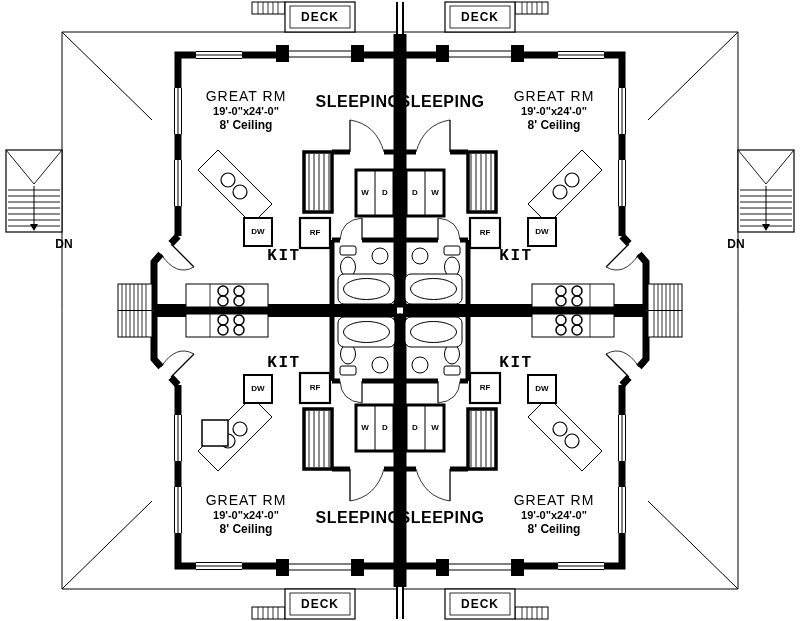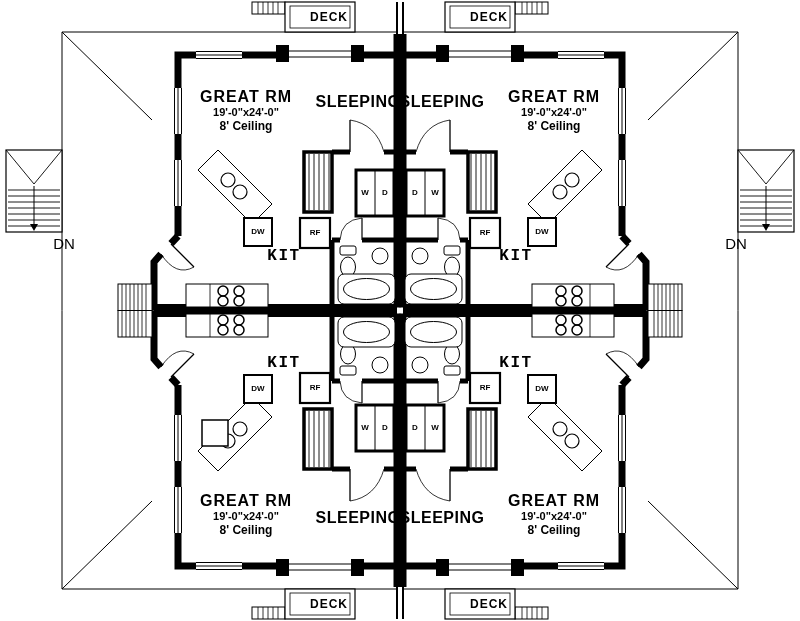--- a/index.html
+++ b/index.html
@@ -1,26 +1,26 @@
 <!DOCTYPE html>
 <html><head>
 <meta charset="utf-8">
 <style>
   html,body{margin:0;padding:0;background:#fff;}
   #app{position:relative;width:800px;height:621px;background:#fff;overflow:hidden;
        font-family:"Liberation Sans",sans-serif;color:#000;}
   #plan-svg{position:absolute;left:0;top:0;}
   .lbl{position:absolute;transform:translate(-50%,-50%);color:#000;white-space:nowrap;
        text-align:center;line-height:1.2;font-family:"Liberation Sans",sans-serif;}
-  .lbl-deck{font-size:12px;font-weight:bold;letter-spacing:1px;padding-left:18px;}
-  .lbl-dn{font-size:15px;font-weight:normal;}
+  .lbl-deck{font-size:12px;font-weight:bold;letter-spacing:1px;}
+  .lbl-dn{font-size:12px;font-weight:bold;}
   .lbl-sleeping{font-size:16px;font-weight:bold;letter-spacing:.5px;}
   .lbl-kit{font-size:16px;font-weight:bold;letter-spacing:1.5px;font-family:Liberation Mono, monospace;}
   .lbl-appl{font-size:8px;font-weight:bold;}
-  .great-title{font-size:16px;font-weight:bold;letter-spacing:1px;}
+  .great-title{font-size:14px;font-weight:normal;letter-spacing:1px;}
   .great-dims{font-size:11px;font-weight:bold;}
   .great-ceil{font-size:12px;font-weight:bold;}
 </style>
 </head>
 <body>
 
 <div id="app">
 
   <svg id="plan-svg" width="800" height="621" viewBox="0 0 800 621" xmlns="http://www.w3.org/2000/svg">
     <defs>

